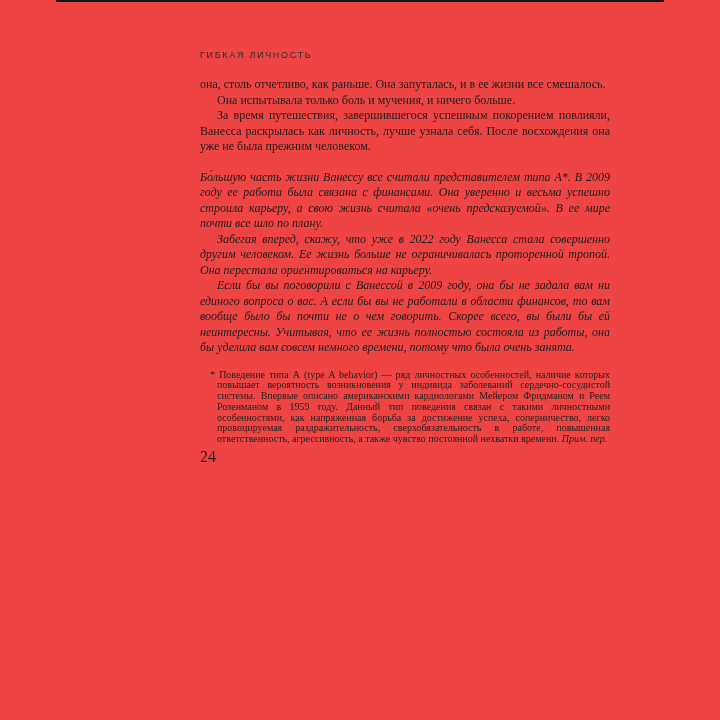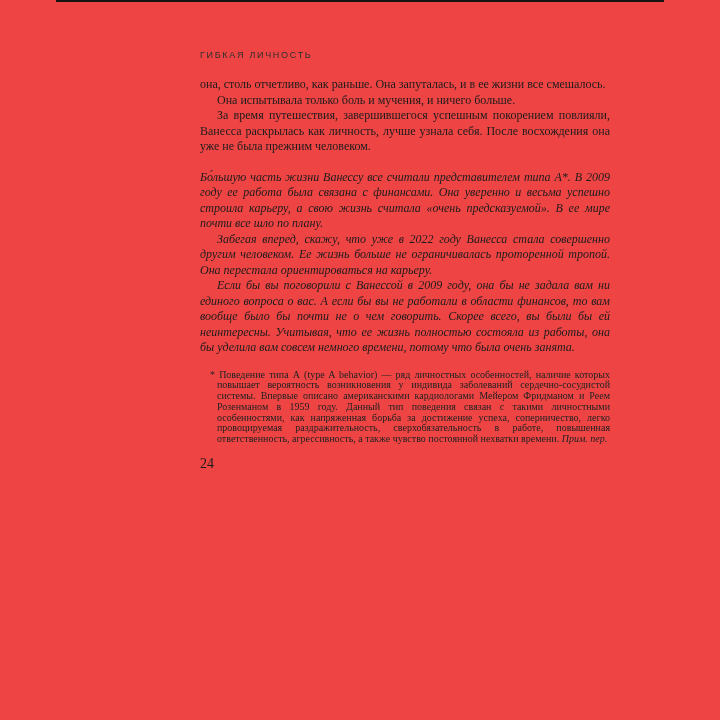--- a/index.html
+++ b/index.html
@@ -61,22 +61,22 @@
     color: #222222;
   }
   .footnote-text {
     margin: 0 0 0 17px;
     text-indent: -7px;
   }
   .note-label {
     font-style: italic;
   }
   .page-number {
-    margin-top: 11px;
-    font-size: 14px;
+    margin-top: 3px;
+    font-size: 16px;
     color: #1c1c1c;
   }
 </style>
 </head>
 <body>
 
 <div class="page">
 
   <div class="top-edge"></div>
 

